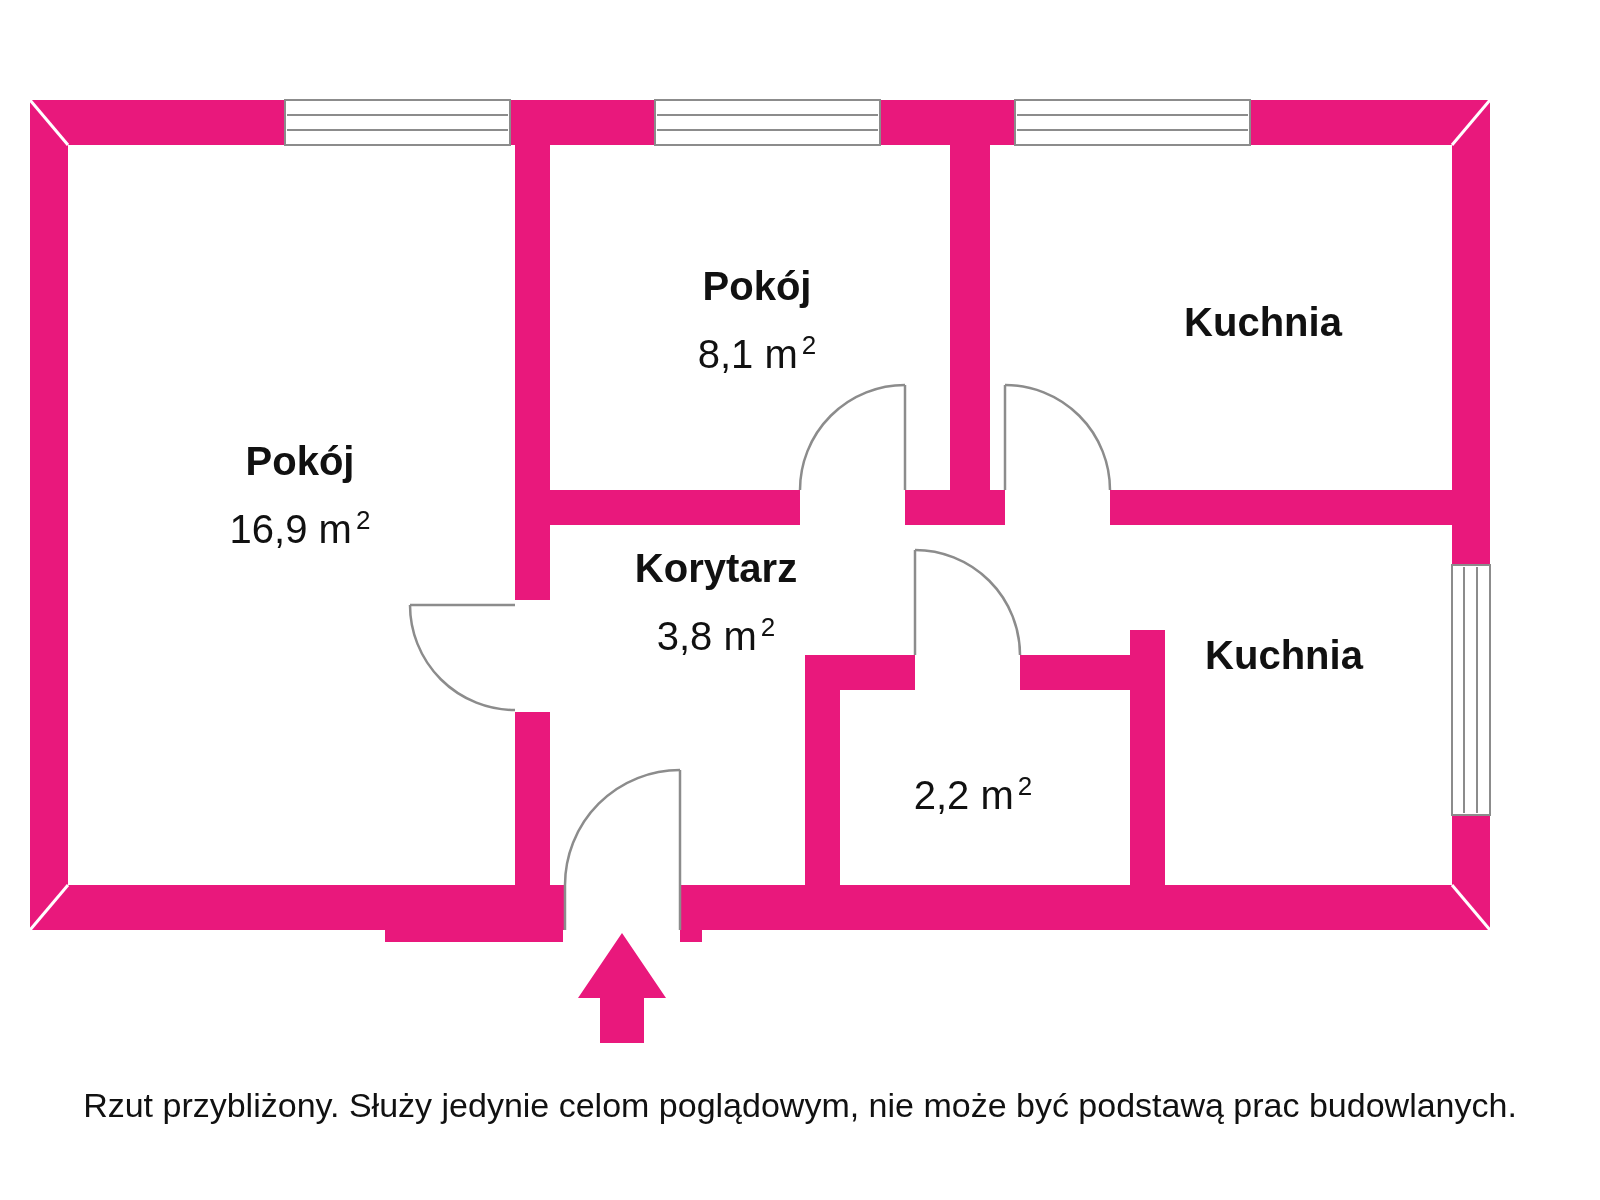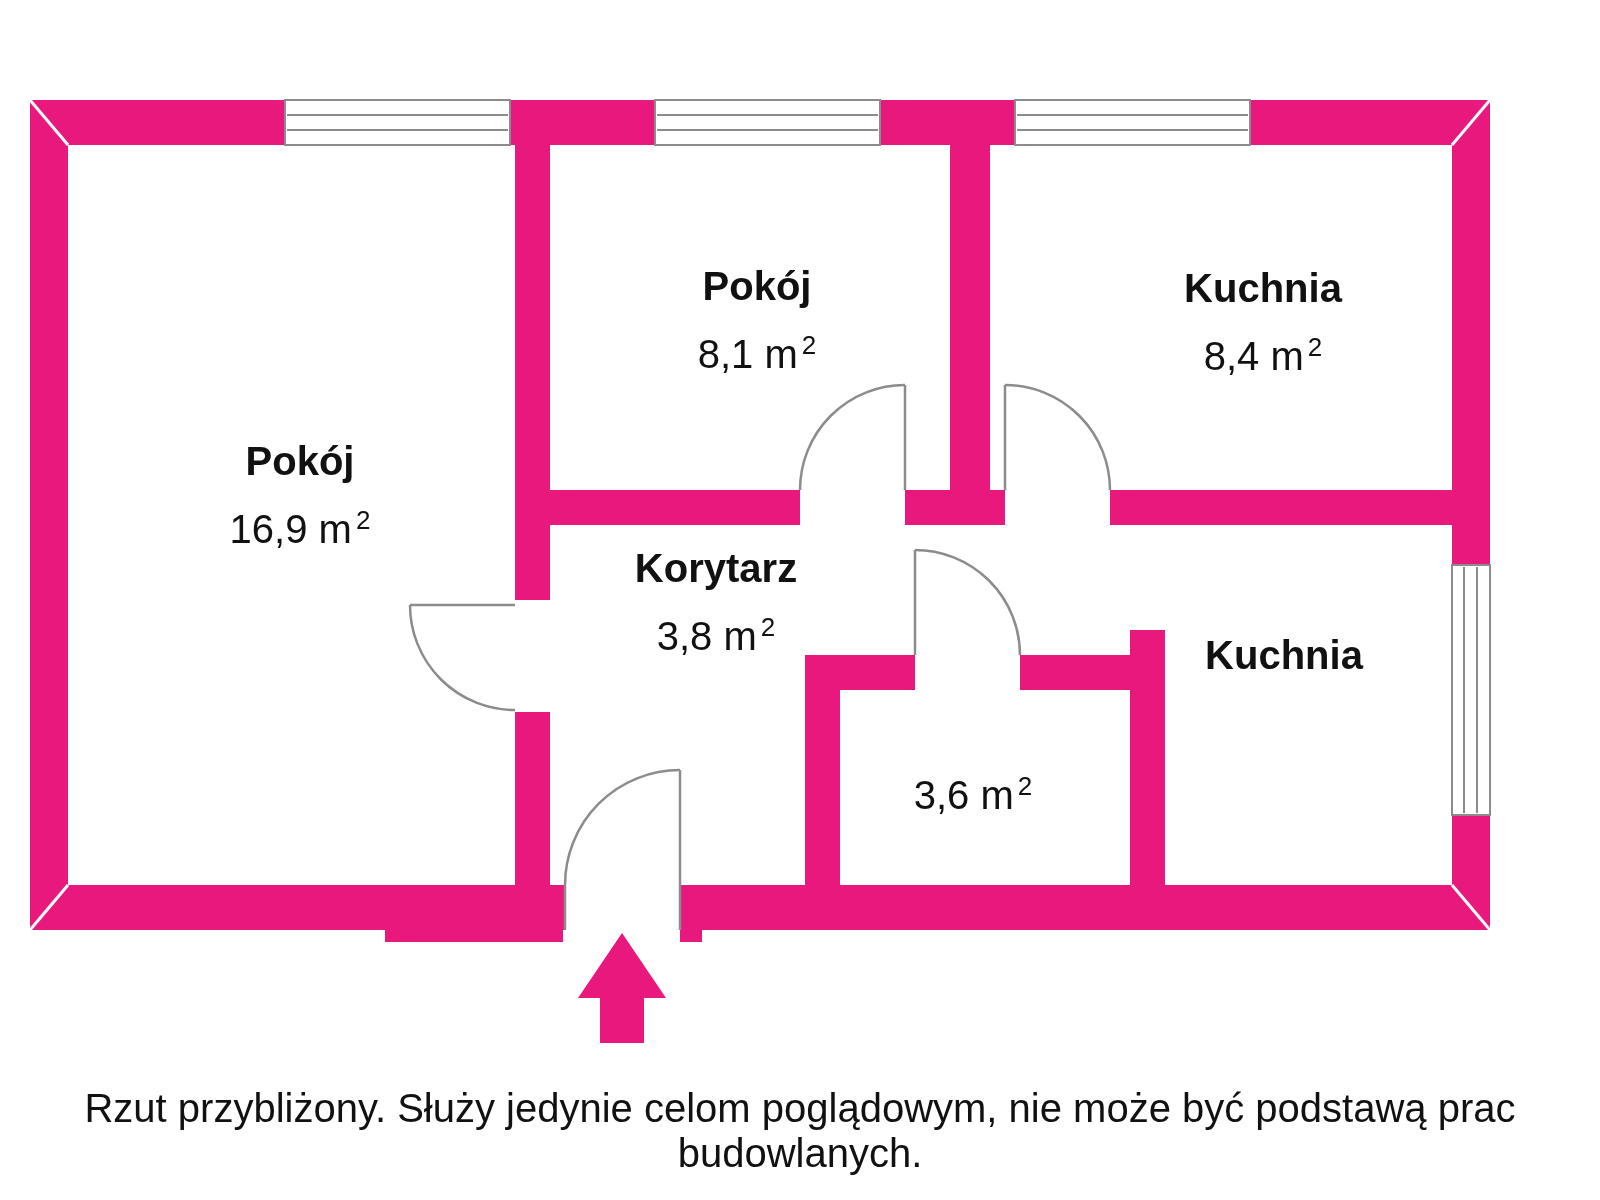--- a/index.html
+++ b/index.html
@@ -16,21 +16,21 @@
   .miter{stroke:#ffffff;stroke-width:3;}
   .room-label{
     position:absolute;transform:translate(-50%,-50%);
     text-align:center;color:var(--text,#111);line-height:1.3;white-space:nowrap;
   }
   .room-name{font-size:40px;font-weight:700;}
   .room-area{font-size:40px;font-weight:400;margin-top:16px;}
   .room-area sup{font-size:26px;margin-left:4px;vertical-align:super;}
   .caption{
     position:absolute;left:0;right:0;top:1086px;text-align:center;
-    font-size:40px;color:var(--text,#111);
+    font-size:34px;color:var(--text,#111);
   }
 </style>
 </head>
 <body>
 
 <div class="canvas">
 
   <svg class="plan-svg" width="1600" height="1200" viewBox="0 0 1600 1200">
 
     <g>
@@ -121,30 +121,29 @@
     <div class="room-area"><span>16,9 m</span><sup>2</sup></div>
   </div>
 
   <div class="room-label" style="left:757px;top:320px;">
     <div class="room-name">Pokój</div>
     <div class="room-area"><span>8,1 m</span><sup>2</sup></div>
   </div>
 
   <div class="room-label" style="left:1263px;top:322px;">
     <div class="room-name">Kuchnia</div>
-    <div class="room-area"><span>8,4 m</span><sup>2</sup></div>
   </div>
 
   <div class="room-label" style="left:716px;top:602px;">
     <div class="room-name">Korytarz</div>
     <div class="room-area"><span>3,8 m</span><sup>2</sup></div>
   </div>
 
   <div class="room-label" style="left:973px;top:787px;">
-    <div class="room-area"><span>3,6 m</span><sup>2</sup></div>
+    <div class="room-area"><span>2,2 m</span><sup>2</sup></div>
   </div>
 
   <div class="room-label" style="left:1284px;top:655px;">
     <div class="room-name">Kuchnia</div>
   </div>
 
   <div class="caption">Rzut przybliżony. Służy jedynie celom poglądowym, nie może być podstawą prac budowlanych.</div>
 
 </div>
 

